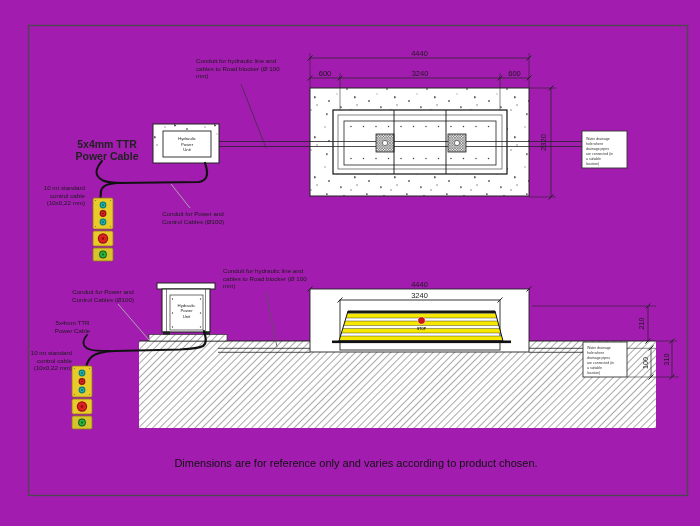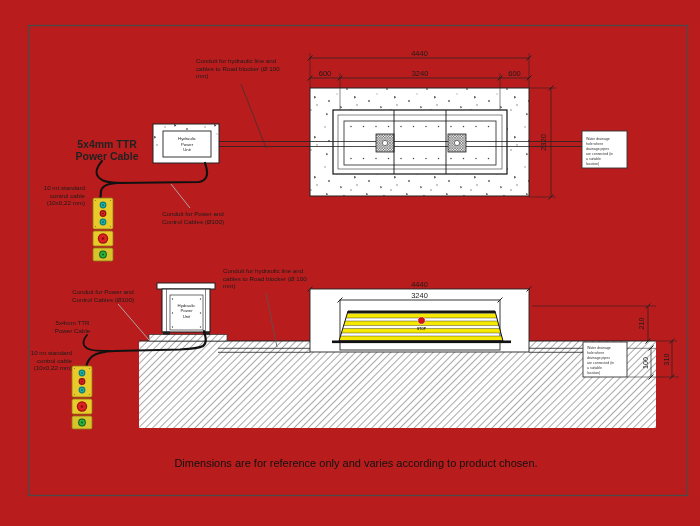--- a/index.html
+++ b/index.html
@@ -1,16 +1,16 @@
 <!DOCTYPE html>
 <html><head>
 <meta charset="utf-8">
 <style>
   html,body{margin:0;padding:0;background:#fff;}
-  .stage{position:relative;width:700px;height:526px;background:#b91c1c;overflow:hidden;}
+  .stage{position:relative;width:700px;height:526px;background:#a21caf;overflow:hidden;}
   svg{display:block;}
   text{fill:#1c1c1c;font-family:"Liberation Sans",sans-serif;}
   .lbl{font-size:6.2px;}
   .lbl-big{font-size:10.5px;font-weight:bold;fill:#222;}
   .dim{font-size:7.5px;}
   .dimv{font-size:7.2px;}
   .tiny{font-size:4.3px;}
   .micro{font-size:3.5px;fill:#333;}
   .stopt{font-size:3.4px;font-weight:bold;}
   .footer{font-size:11px;fill:#111;}

